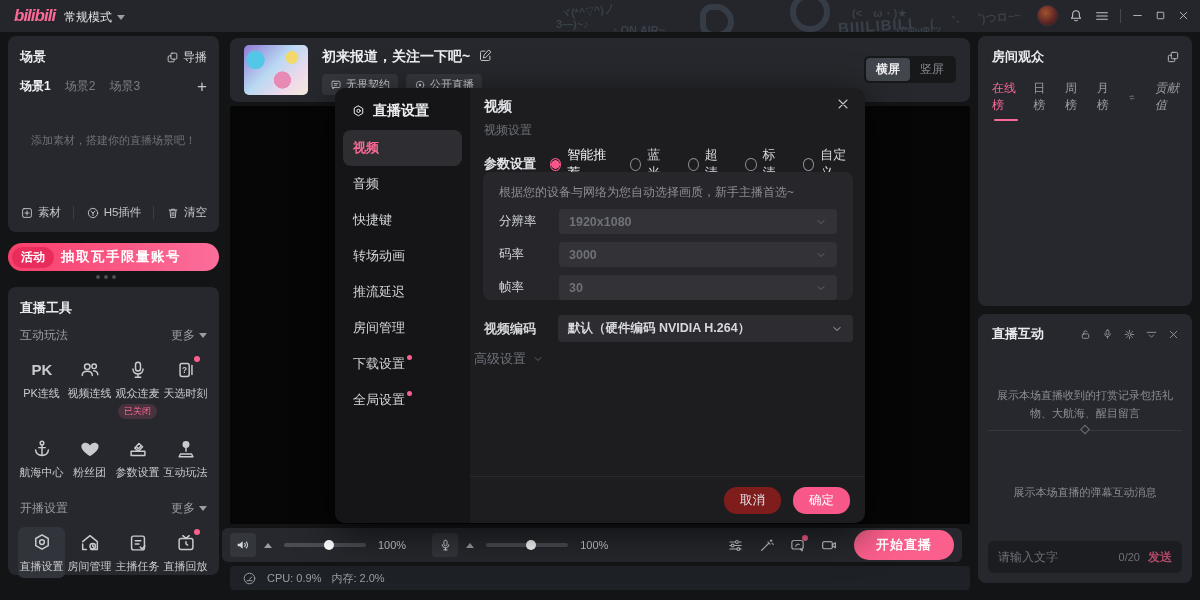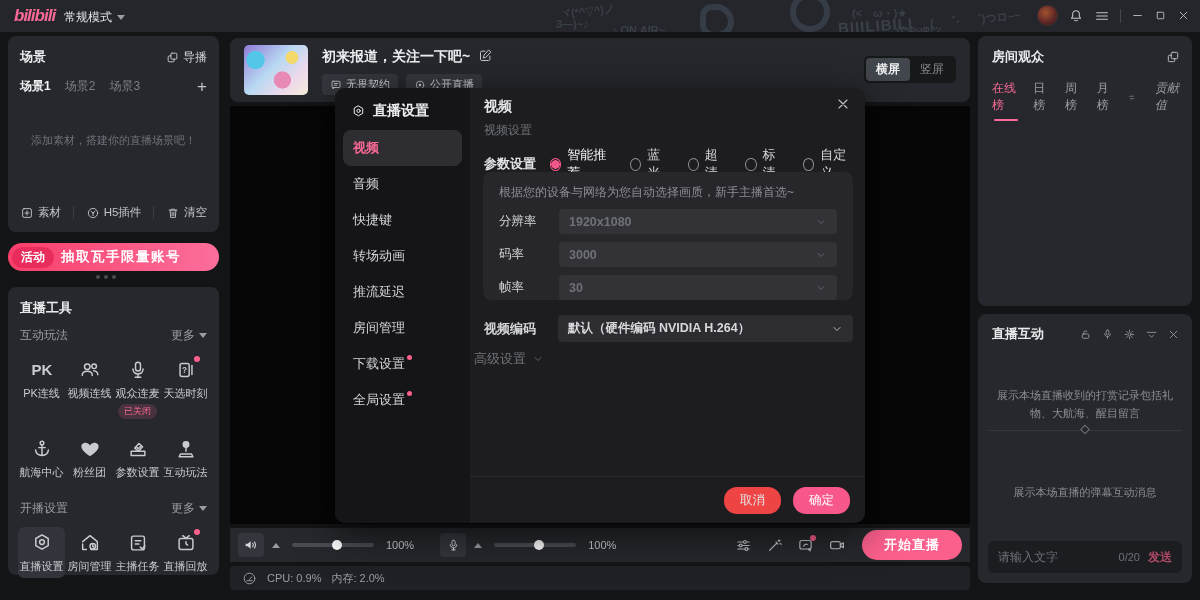--- a/index.html
+++ b/index.html
@@ -69,21 +69,21 @@
   .room-title-row { position:absolute; left:92px; top:10px; display:flex; gap:8px; }
   .room-title { font-size:14px; font-weight:700; color:#eceef0; }
   .tag-row { position:absolute; left:92px; top:36px; display:flex; gap:8px; }
   .tag { display:flex; align-items:center; gap:4px; background:#34373d; border-radius:4px; padding:3px 8px; font-size:11px; color:#cfd1d5; }
   .orient { position:absolute; right:14px; top:18px; background:#17181a; border-radius:5px; padding:2px; display:flex; }
   .oseg { font-size:12px; padding:3px 10px; border-radius:4px; color:#85888e; }
   .oseg.on { background:#42464d; color:#eff0f2; font-weight:700; }
 
   
   #preview { left:230px; top:106px; width:740px; height:418px; background:#060607; border-radius:2px; }
-  #control-bar { left:230px; top:528px; width:740px; height:34px; border-radius:0; display:flex; align-items:center; }
+  #control-bar { left:222px; top:528px; width:740px; height:34px; border-radius:6px; display:flex; align-items:center; }
   .sq-ic { width:26px; height:24px; background:#33363c; border-radius:4px; display:flex; align-items:center; justify-content:center; color:#d5d7da; }
   .caret-up { width:0; height:0; border-left:4px solid transparent; border-right:4px solid transparent; border-bottom:5px solid #9a9da3; }
   .track { width:82px; height:4px; border-radius:2px; background:#4a4d54; position:relative; }
   .tfill { height:100%; width:55%; background:#f8578a; border-radius:2px; }
   .thumb { position:absolute; top:-3px; left:calc(55% - 5px); width:10px; height:10px; border-radius:50%; background:#fff; }
   .pct { font-size:11px; color:#c9cbcf; }
   .cb-ic { color:#c3c5c9; position:relative; }
   #start-btn { background:#fb5f8c; color:#fff; font-size:13px; font-weight:700; border-radius:15px; padding:6px 22px; letter-spacing:1px; }
   #status-bar { left:230px; top:566px; width:740px; height:24px; background:#1e2126; border-radius:4px; display:flex; align-items:center; gap:10px; padding:0 12px; font-size:11px; color:#9a9da3; }
 
@@ -108,21 +108,21 @@
   .inner-panel { position:absolute; left:13px; top:84px; right:12px; height:128px; background:#27272b; border-radius:8px; padding:12px 16px 0 16px; }
   .ip-hint { font-size:12px; color:#8b8e93; }
   .field-row { display:flex; align-items:center; margin-top:8px; }
   .field-label { width:60px; font-size:12.5px; color:#d4d6d9; }
   .select { flex:1; height:25px; background:#323237; border-radius:4px; display:flex; align-items:center; padding:0 10px; font-size:12.5px; color:#6e7278; justify-content:space-between;font-weight:bold; }
   .enc-row { position:absolute; left:14px; top:227px; right:12px; display:flex; align-items:center; }
   .enc-row .select { background:#2c2c31; color:#d6d8db; height:27px; }
   .adv { position:absolute; left:4px; top:262px; font-size:13px; color:#6e7278; display:flex; align-items:center; gap:6px; }
   .mfoot { position:absolute; left:0; right:0; bottom:0; height:47px; border-top:1px solid #2a2a2e; display:flex; align-items:center; justify-content:flex-end; gap:12px; padding-right:15px; }
   .btn { font-size:12.5px; border-radius:13px; padding:5px 16px; }
-  .btn-cancel { background:#ef4444; color:#e4e6e9;font-family:Liberation Mono, monospace; }
+  .btn-cancel { background:#7f1d1d; color:#e4e6e9;font-family:Liberation Mono, monospace; }
   .btn-ok { background:#f8578a; color:#fff; }
 
   
   #audience-panel { left:978px; top:36px; width:214px; height:270px; }
   .ap-head { display:flex; justify-content:space-between; align-items:center; padding:12px 12px 0 14px; }
   .ap-tabs { display:flex; align-items:center; gap:13px; padding:14px 12px 0 14px; font-size:12px; color:#9a9da3; }
   .ap-tab.on { color:#fb6a96; position:relative; }
   .ap-tab.on::after { content:""; position:absolute; left:2px; right:2px; bottom:-7px; height:2px; background:#fb6a96; border-radius:1px; }
   .ap-contrib { margin-left:auto; display:flex; align-items:center; gap:19px;font-style:italic; }
 

